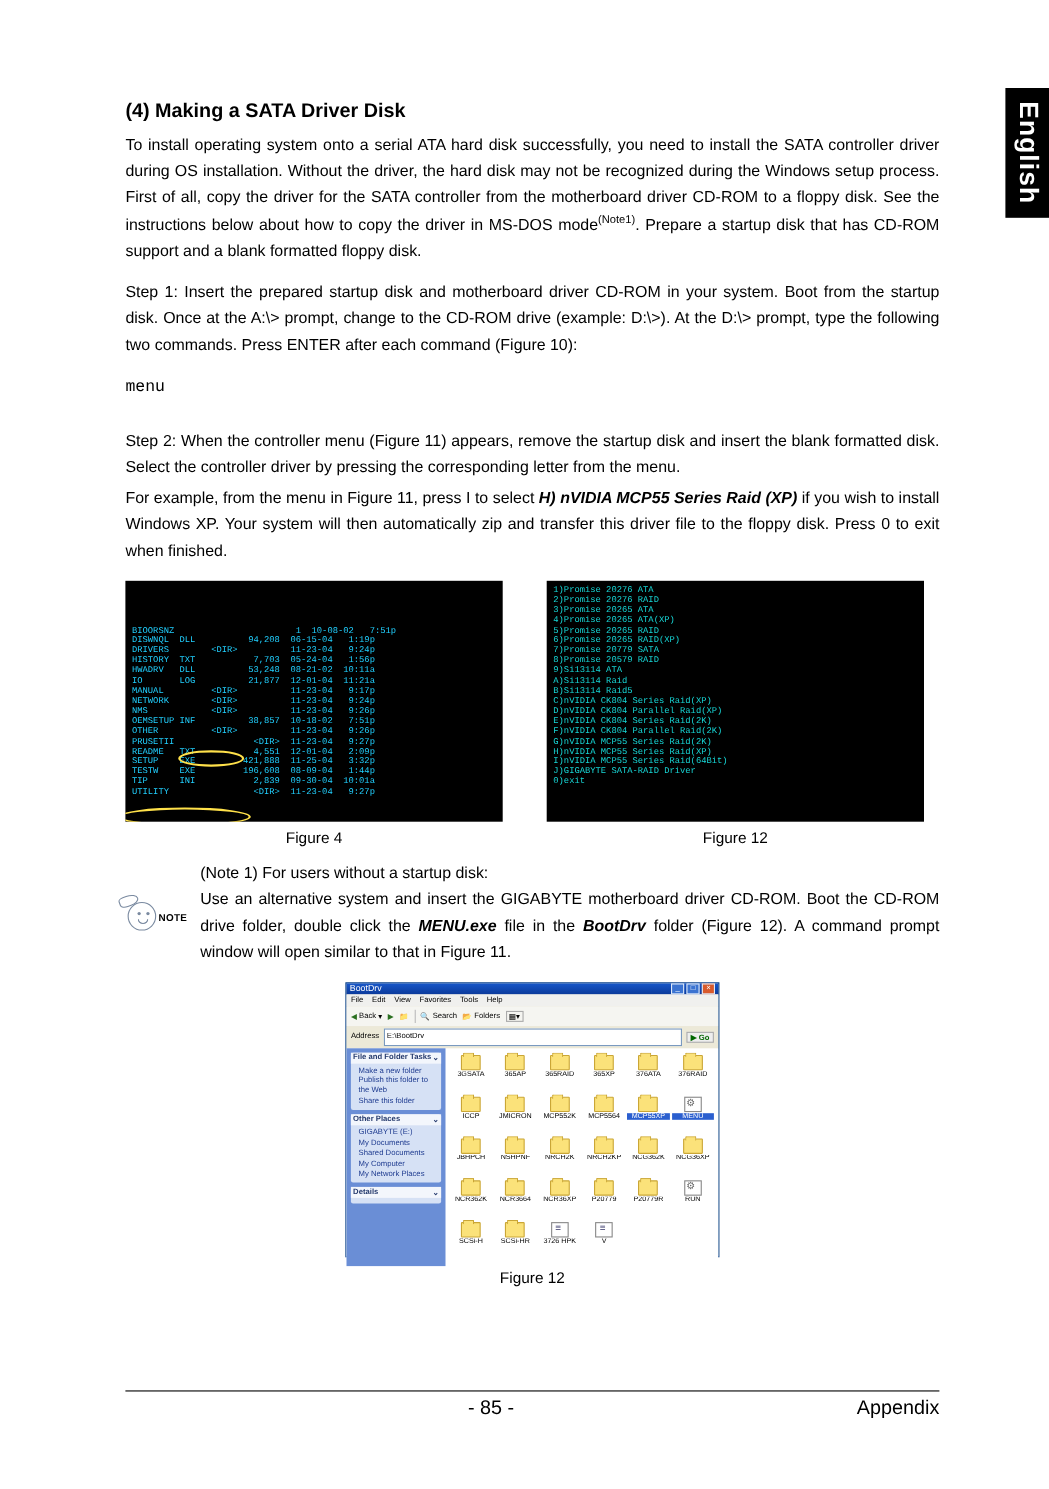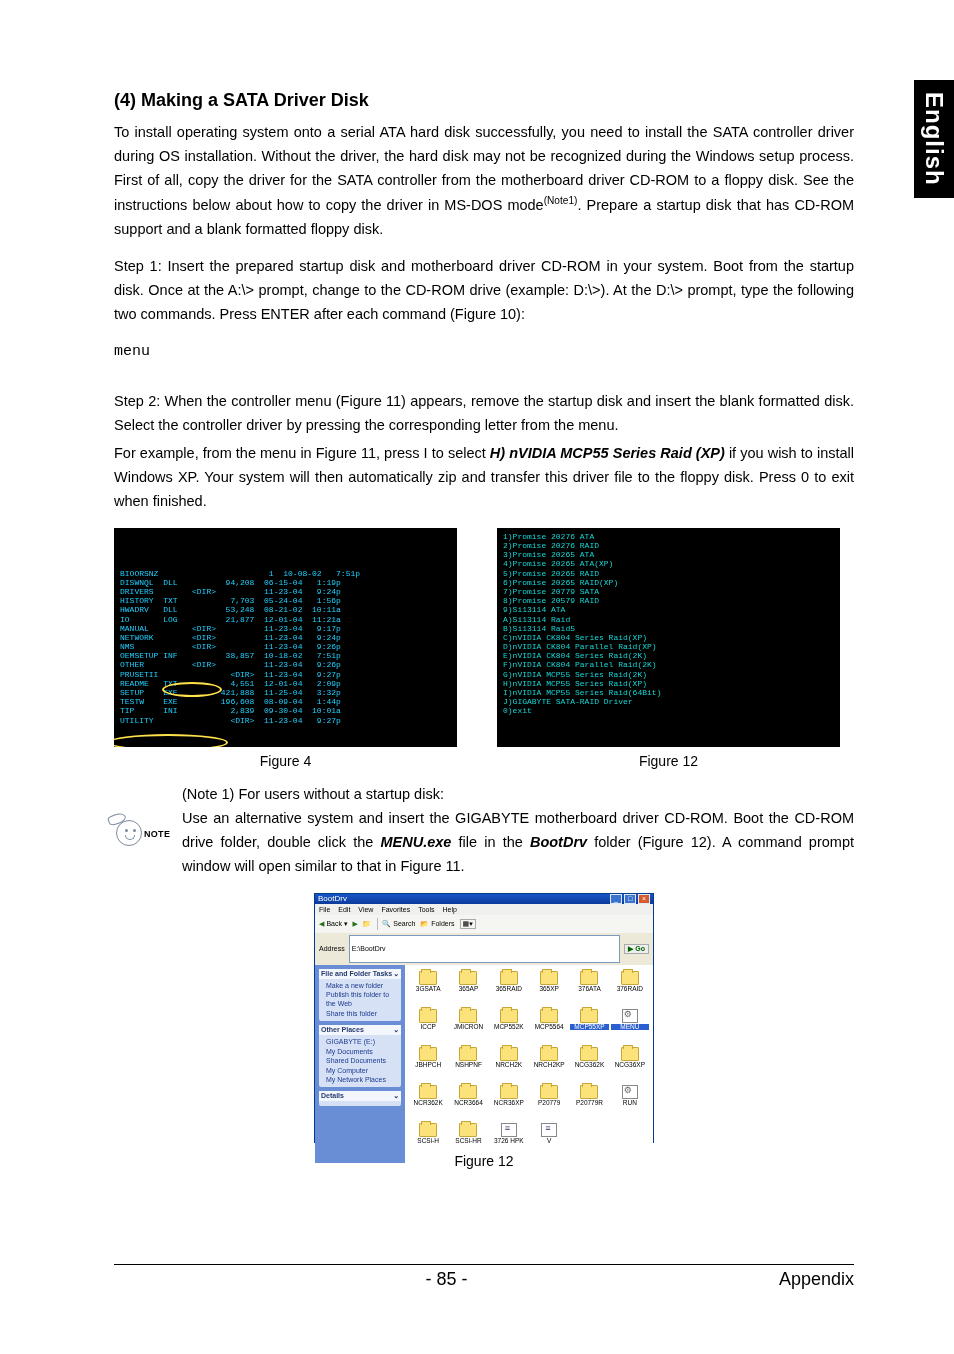--- a/index.html
+++ b/index.html
@@ -111,21 +111,21 @@
       padding: 0 3px;
       font-size: 8px;
     }
     .win-btns { display: flex; gap: 2px; }
     .win-btn { width: 12px; height: 10px; background: #3b73d1; border: 1px solid #e0e9f7; font-size: 7px; line-height: 8px; text-align: center; color: #fff; }
     .win-btn.close { background: #d85a2c; }
     .menubar { background: #f0f0ee; padding: 2px 4px; display: flex; gap: 8px; color: #000; }
     .toolbar { background: #f5f5f1; padding: 3px 4px; display: flex; gap: 5px; align-items: center; color: #000; }
     .tb-btn { display: inline-flex; align-items: center; gap: 2px; }
     .addrbar { display: flex; gap: 4px; padding: 2px 4px; background: #ece9d8; align-items: center; }
-    .addrbar input { flex: 1; font-size: 7px; height: 28px; padding: 0 2px; border: 1px solid #7a9ac0; background: #fff; }
+    .addrbar input { flex: 1; font-size: 7px; height: 16px; padding: 0 2px; border: 1px solid #7a9ac0; background: #fff; }
     .go-btn { color: #006600; font-weight: bold; border: 1px solid #aaa; padding: 0 3px; background: #eee; }
     .explorer-body { flex: 1; display: flex; background: #fff; }
     .side-panel { width: 90px; background: #6a8ed6; padding: 4px; display: flex; flex-direction: column; gap: 4px; color: #fff; }
     .side-group { background: #d6e1f5; color: #1d3a8f; border-radius: 2px; padding: 3px; }
     .side-head { background: #f3f6fc; color: #253a6d; font-weight: bold; padding: 1px 2px; margin: -3px -3px 2px -3px; display: flex; justify-content: space-between; }
     .side-item { color: #1d3a8f; padding-left: 4px; line-height: 1.35; }
     .file-grid { flex: 1; padding: 6px 4px; display: grid; grid-template-columns: repeat(6,1fr); grid-auto-rows: 34px; gap: 4px 2px; align-content: start; }
     .file-item { display: flex; flex-direction: column; align-items: center; gap: 1px; color: #000; }
     .folder-ico { width: 18px; height: 14px; background: #fbe27a; border: 1px solid #caa636; border-radius: 1px; position: relative; }
     .folder-ico::before { content: ""; position: absolute; top: -3px; left: 1px; width: 8px; height: 3px; background: #fbe27a; border: 1px solid #caa636; border-bottom: none; border-radius: 1px 1px 0 0; }

